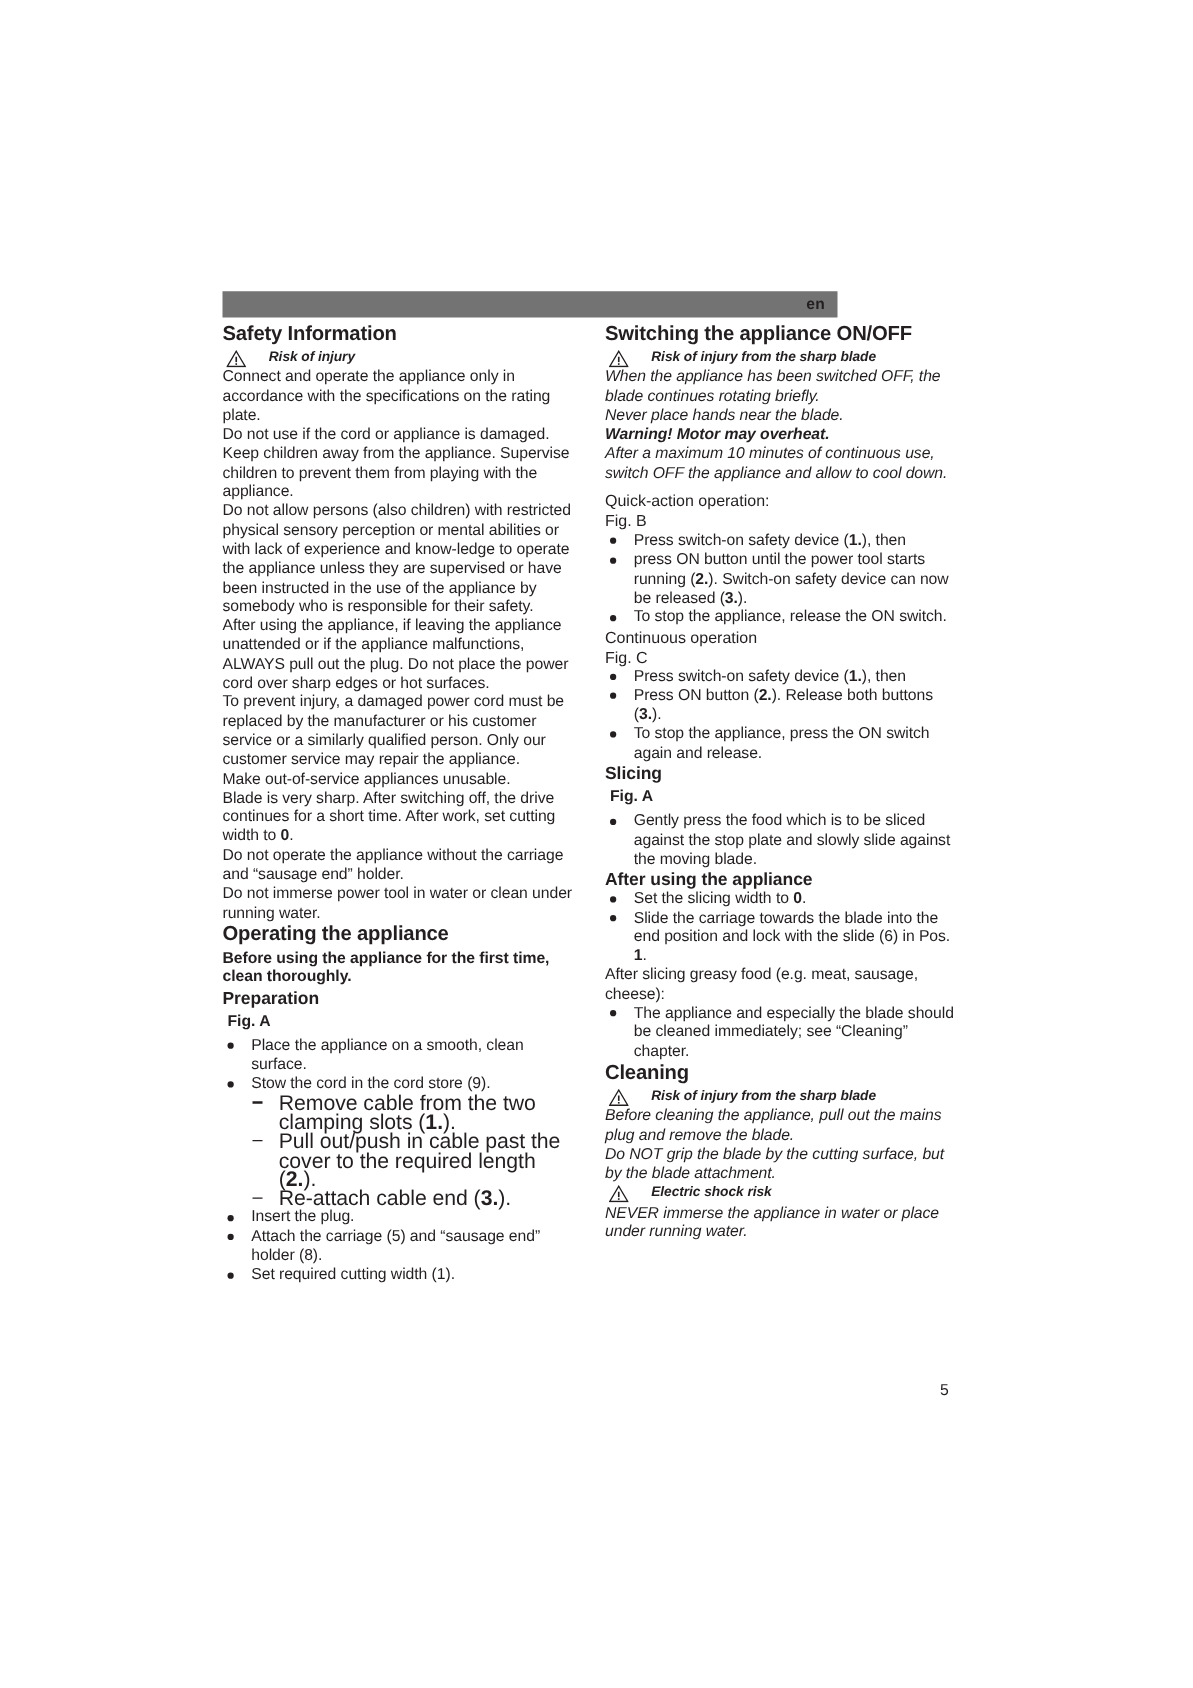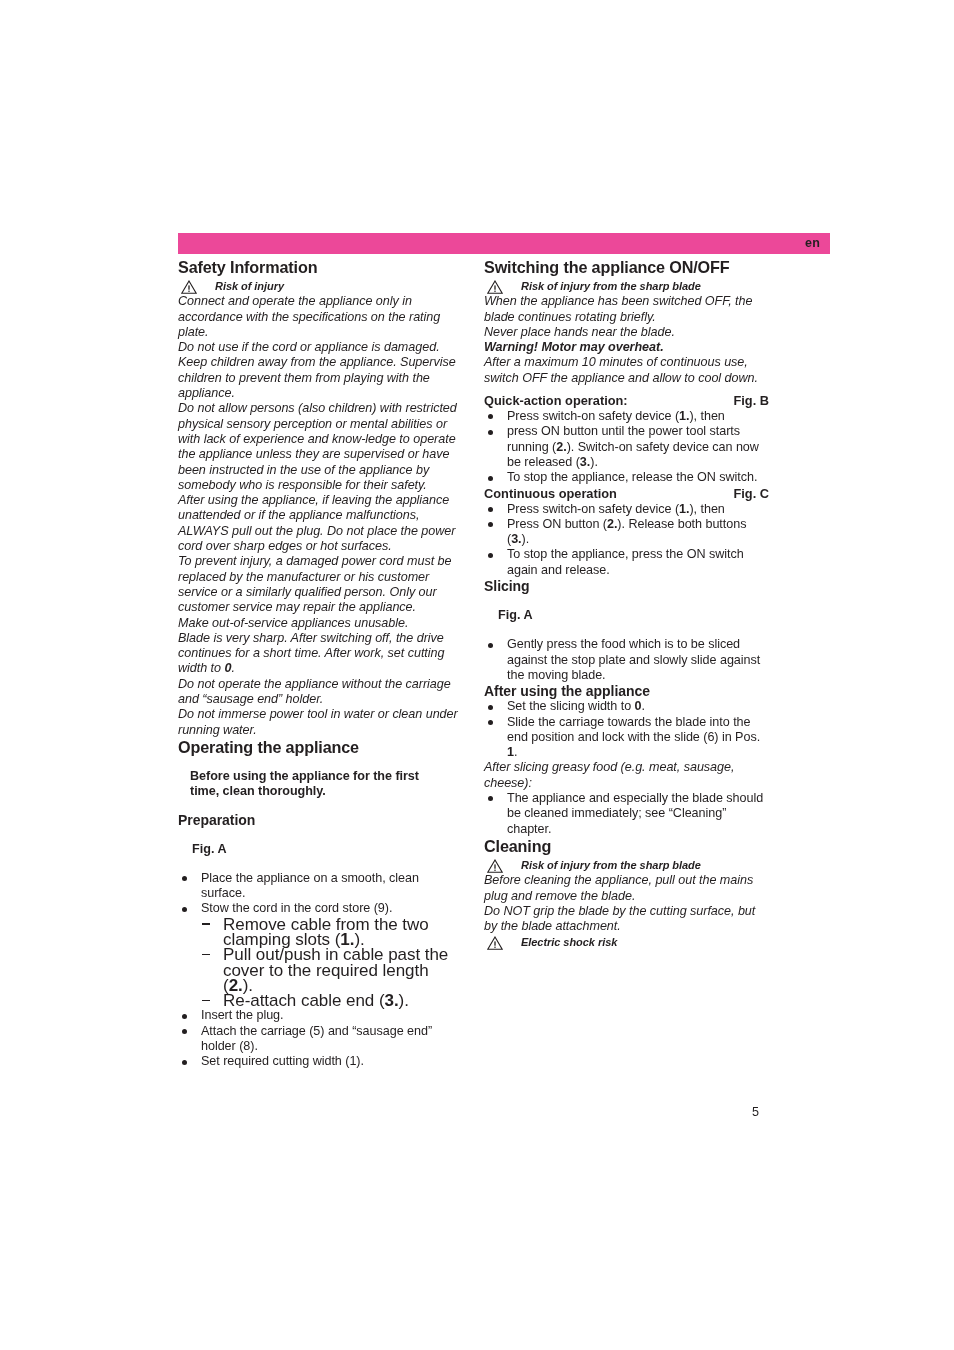--- a/index.html
+++ b/index.html
@@ -23,23 +23,23 @@
     height: 1350px;
     background: #ffffff;
     overflow: hidden;
   }
 
   
   .header-band {
     position: absolute;
     left: 178px;
     top: 233px;
-    width: 652px;
+    width: 492px;
     height: 21px;
-    background: #ec4899;
+    background: #737373;
   }
   .header-lang {
     position: absolute;
     right: 10px;
     top: 2px;
     font-size: 12.5px;
     font-weight: bold;
     letter-spacing: 0.2px;
     color: #231f20;
     line-height: 17px;
@@ -73,59 +73,59 @@
   }
   .gap-top-lg { margin-top: 17px; }
   .gap-top-md { margin-top: 11px; }
   .gap-top-sm { margin-top: 7px; }
 
   p.body {
     margin: 0;
     font-size: 12.6px;
     line-height: 15.3px;
     letter-spacing: -0.05px;
+  }
+  p.bodybold {
+    margin: 0;
+    font-size: 12.6px;
+    font-weight: bold;
+    line-height: 15.3px;
+    letter-spacing: -0.05px;
+  }
+  p.ital {
+    margin: 0;
     font-style: italic;
-  }
-  p.bodybold {
-    margin: 12px;
-    font-size: 12.6px;
-    font-weight: bold;
-    line-height: 15.3px;
-    letter-spacing: -0.05px;
-  }
-  p.ital {
+    font-size: 12.6px;
+    line-height: 15.3px;
+    letter-spacing: -0.05px;
+  }
+  p.italbold {
     margin: 0;
     font-style: italic;
-    font-size: 12.6px;
-    line-height: 15.3px;
-    letter-spacing: -0.05px;
-  }
-  p.italbold {
-    margin: 0;
-    font-style: italic;
     font-weight: bold;
     font-size: 12.6px;
     line-height: 15.3px;
     letter-spacing: -0.05px;
   }
   .figlabel {
     font-size: 12.6px;
     font-weight: bold;
     line-height: 15.3px;
-    margin: 14px;
+    margin: 4px;
   }
 
   
   .head-row {
     display: flex;
     justify-content: space-between;
     align-items: baseline;
     font-size: 12.8px;
-    font-weight: bold;
+    font-weight: normal;
     line-height: 16px;
+    flex-direction: column;
   }
 
   
   .warn {
     display: flex;
     align-items: flex-start;
     margin: 1px 0 0 0;
   }
   .warn .tri {
     flex: 0 0 auto;
@@ -345,18 +345,19 @@
       <span class="tri">
         <svg viewBox="0 0 16 14" width="16" height="14">
           <polygon points="8,1 15.2,13.2 0.8,13.2" fill="none" stroke="#231f20" stroke-width="1.1"></polygon>
           <rect x="7.35" y="5.4" width="1.3" height="4.3" fill="#231f20"></rect>
           <rect x="7.35" y="10.6" width="1.3" height="1.3" fill="#231f20"></rect>
         </svg>
       </span>
       <span class="wtext">Electric shock risk</span>
     </div>
 
+    <p class="ital">NEVER immerse the appliance in water or place under running water.</p>
 
   </div>
 
   <div class="pagenum">5</div>
 
 </div>
 
 </body></html>

